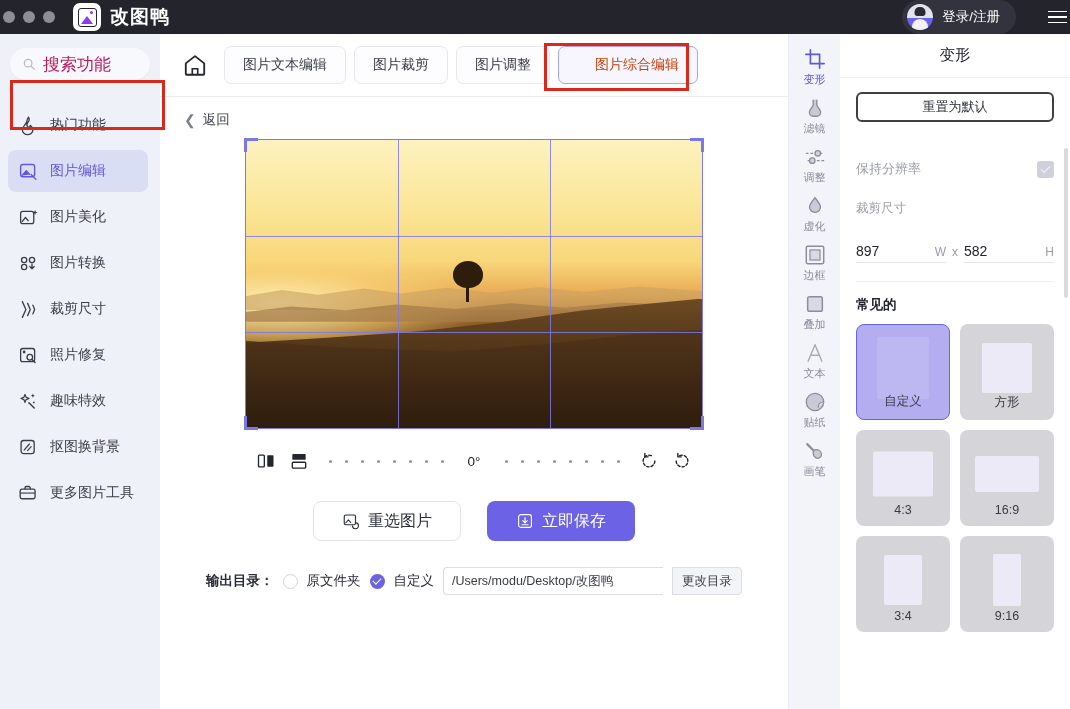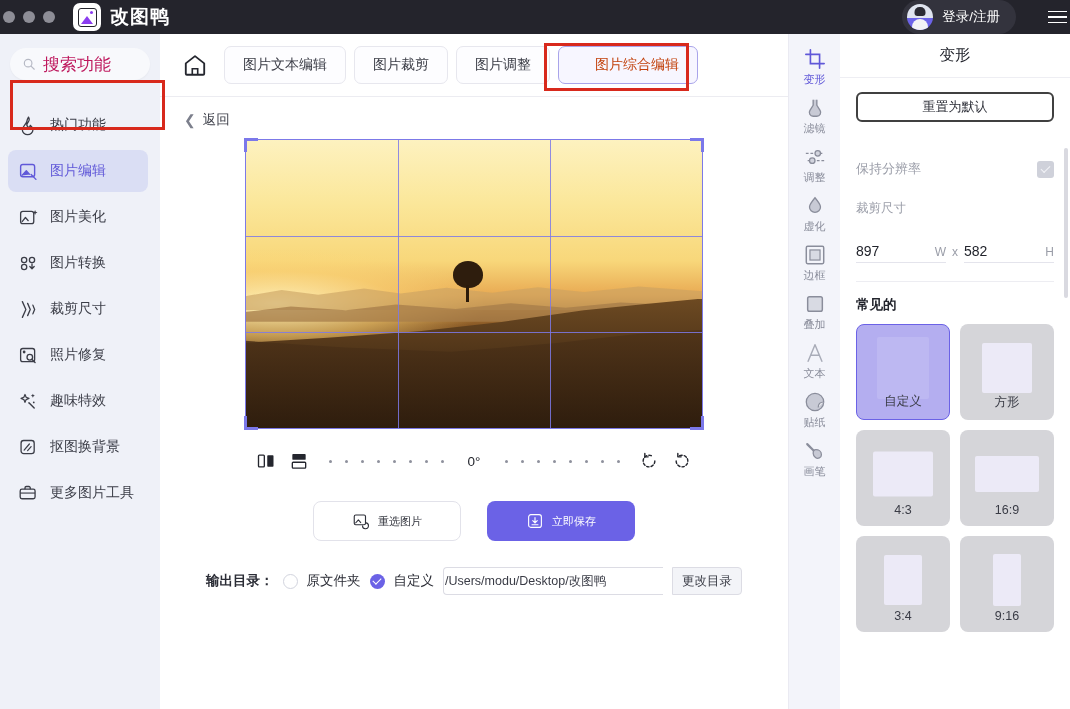--- a/index.html
+++ b/index.html
@@ -192,21 +192,21 @@
   .ticks i {
     display: block; width: 3px; height: 3px; border-radius: 50%;
     background: #8e919d; margin: 0 6.5px;
   }
   .deg { font-size: 13.5px; color: #1e2028; min-width: 22px; text-align: center; }
 
   .btn-row { display: flex; gap: 26px; margin-top: 30px; }
   .btn {
     height: 40px; min-width: 148px; border-radius: 8px;
     display: flex; align-items: center; justify-content: center; gap: 8px;
-    font-size: 11px; cursor: pointer;
+    font-size: 16px; cursor: pointer;
   }
   .btn-ghost { border: 1px solid #e2e2ea; background: #fff; color: #2d2f38; }
   .btn-primary { background: #6b62e6; color: #fff; text-align: right; }
 
   .out-row {
     display: flex; align-items: center; gap: 9px; margin-top: 26px;
     font-size: 13.5px; color: #2b2d36; padding-bottom: 14px;
   }
   .out-label { font-weight: 700; }
   .radio {
@@ -216,21 +216,21 @@
   .radio.on {
     border: none; background: #6b62e6;
     display: flex; align-items: center; justify-content: center;
   }
   .radio.on::after {
     content: ""; width: 7px; height: 4px; border-left: 1.6px solid #fff;
     border-bottom: 1.6px solid #fff; transform: rotate(-45deg) translate(1px,-1px);
   }
   .path-input {
     width: 220px; height: 28px; border: 1px solid #dcdce4; border-right: none;
-    border-radius: 4px 0 0 4px; background: #fff; padding: 0 1px;
+    border-radius: 4px 0 0 4px; background: #fff; padding: 0 8px;
     display: flex; align-items: center; font-size: 12.5px; color: #3a3c46;
   }
   .path-btn {
     height: 28px; padding: 0 9px; border: 1px solid #dcdce4; border-radius: 0 4px 4px 0;
     background: #f3f4f8; display: flex; align-items: center;
     font-size: 12.5px; color: #3a3c46; cursor: pointer;
   }
 
   
   .rail {

